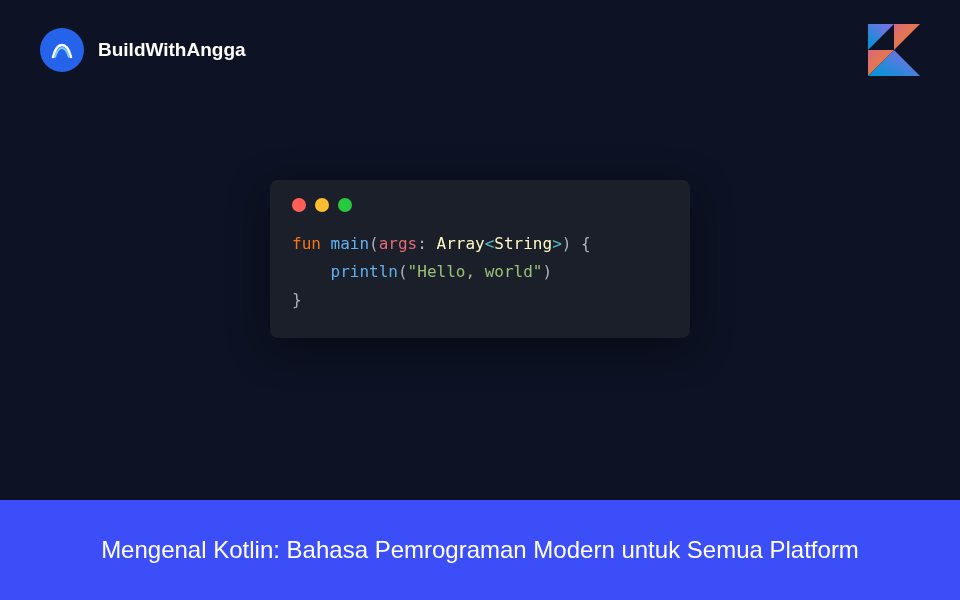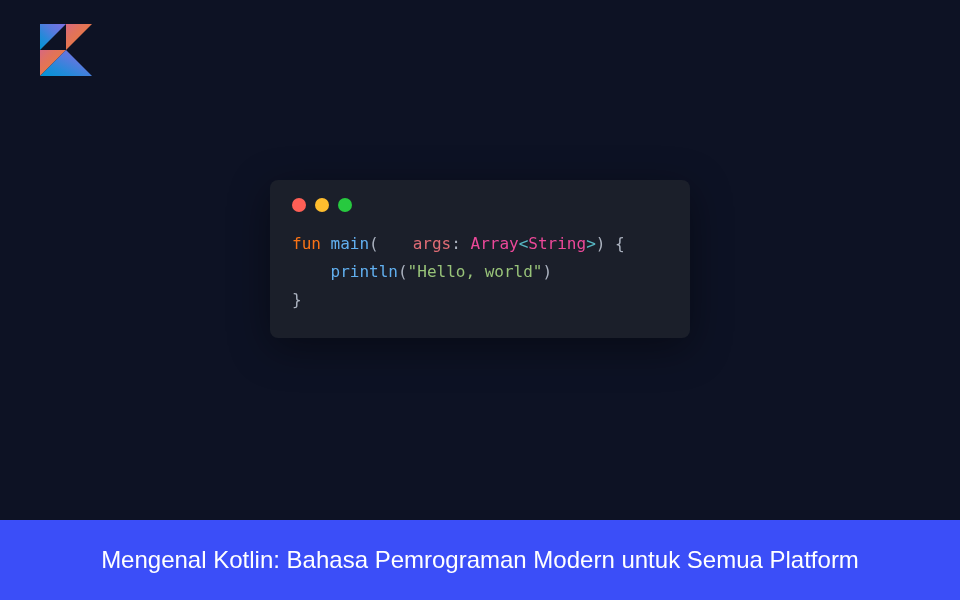--- a/index.html
+++ b/index.html
@@ -85,49 +85,58 @@
     
     .code-block {
       font-family: 'SF Mono', Monaco, Menlo, Consolas, monospace;
       font-size: 16px;
       line-height: 1.75;
       white-space: pre;
     }
     
     .tok-keyword { color: #f97316; }
     .tok-func { color: #61afef; margin-top: 12px; }
-    .tok-param { color: #e06c75; margin-left: 34px; }
-    .tok-type { color: #ec4899; margin-top: 8px; }
+    .tok-param { color: #e06c75; }
+    .tok-type { color: #fef9c3; margin-top: 8px; }
     .tok-string { color: #98c379; }
     .tok-punct { color: #abb2bf; }
     .tok-angle { color: #56b6c2; }
     
     .footer-banner {
       position: absolute;
       bottom: 0;
       left: 0;
       right: 0;
-      height: 80px;
+      height: 100px;
       background: #3b4ef8;
       display: flex;
       align-items: center;
       justify-content: center;
     }
     
     .footer-title {
       color: #ffffff;
       font-size: 24px;
       font-weight: 500;
       text-align: center;
     }
   </style>
 </head>
 <body>
 
 <div class="header">
+  <div class="brand">
+    <div class="brand-logo">
+      <svg width="26" height="26" viewBox="0 0 26 26" fill="none">
+        <path d="M4 20 Q7 8 13 8 Q19 8 22 20" stroke="#ffffff" stroke-width="2.5" fill="none" stroke-linecap="round"></path>
+        <path d="M6 20 Q9 11 13 11 Q17 11 20 20" stroke="#7dd3fc" stroke-width="2" fill="none" stroke-linecap="round"></path>
+      </svg>
+    </div>
+    <div class="brand-text">BuildWithAngga</div>
+  </div>
 
   <div class="kotlin-logo">
     <svg width="52" height="52" viewBox="0 0 52 52">
       <defs>
         <linearGradient id="kg1" x1="0%" y1="100%" x2="100%" y2="0%">
           <stop offset="0%" stop-color="#0095D5"></stop>
           <stop offset="30%" stop-color="#238AD9"></stop>
           <stop offset="60%" stop-color="#557BDE"></stop>
           <stop offset="100%" stop-color="#806EE3"></stop>
         </linearGradient>

